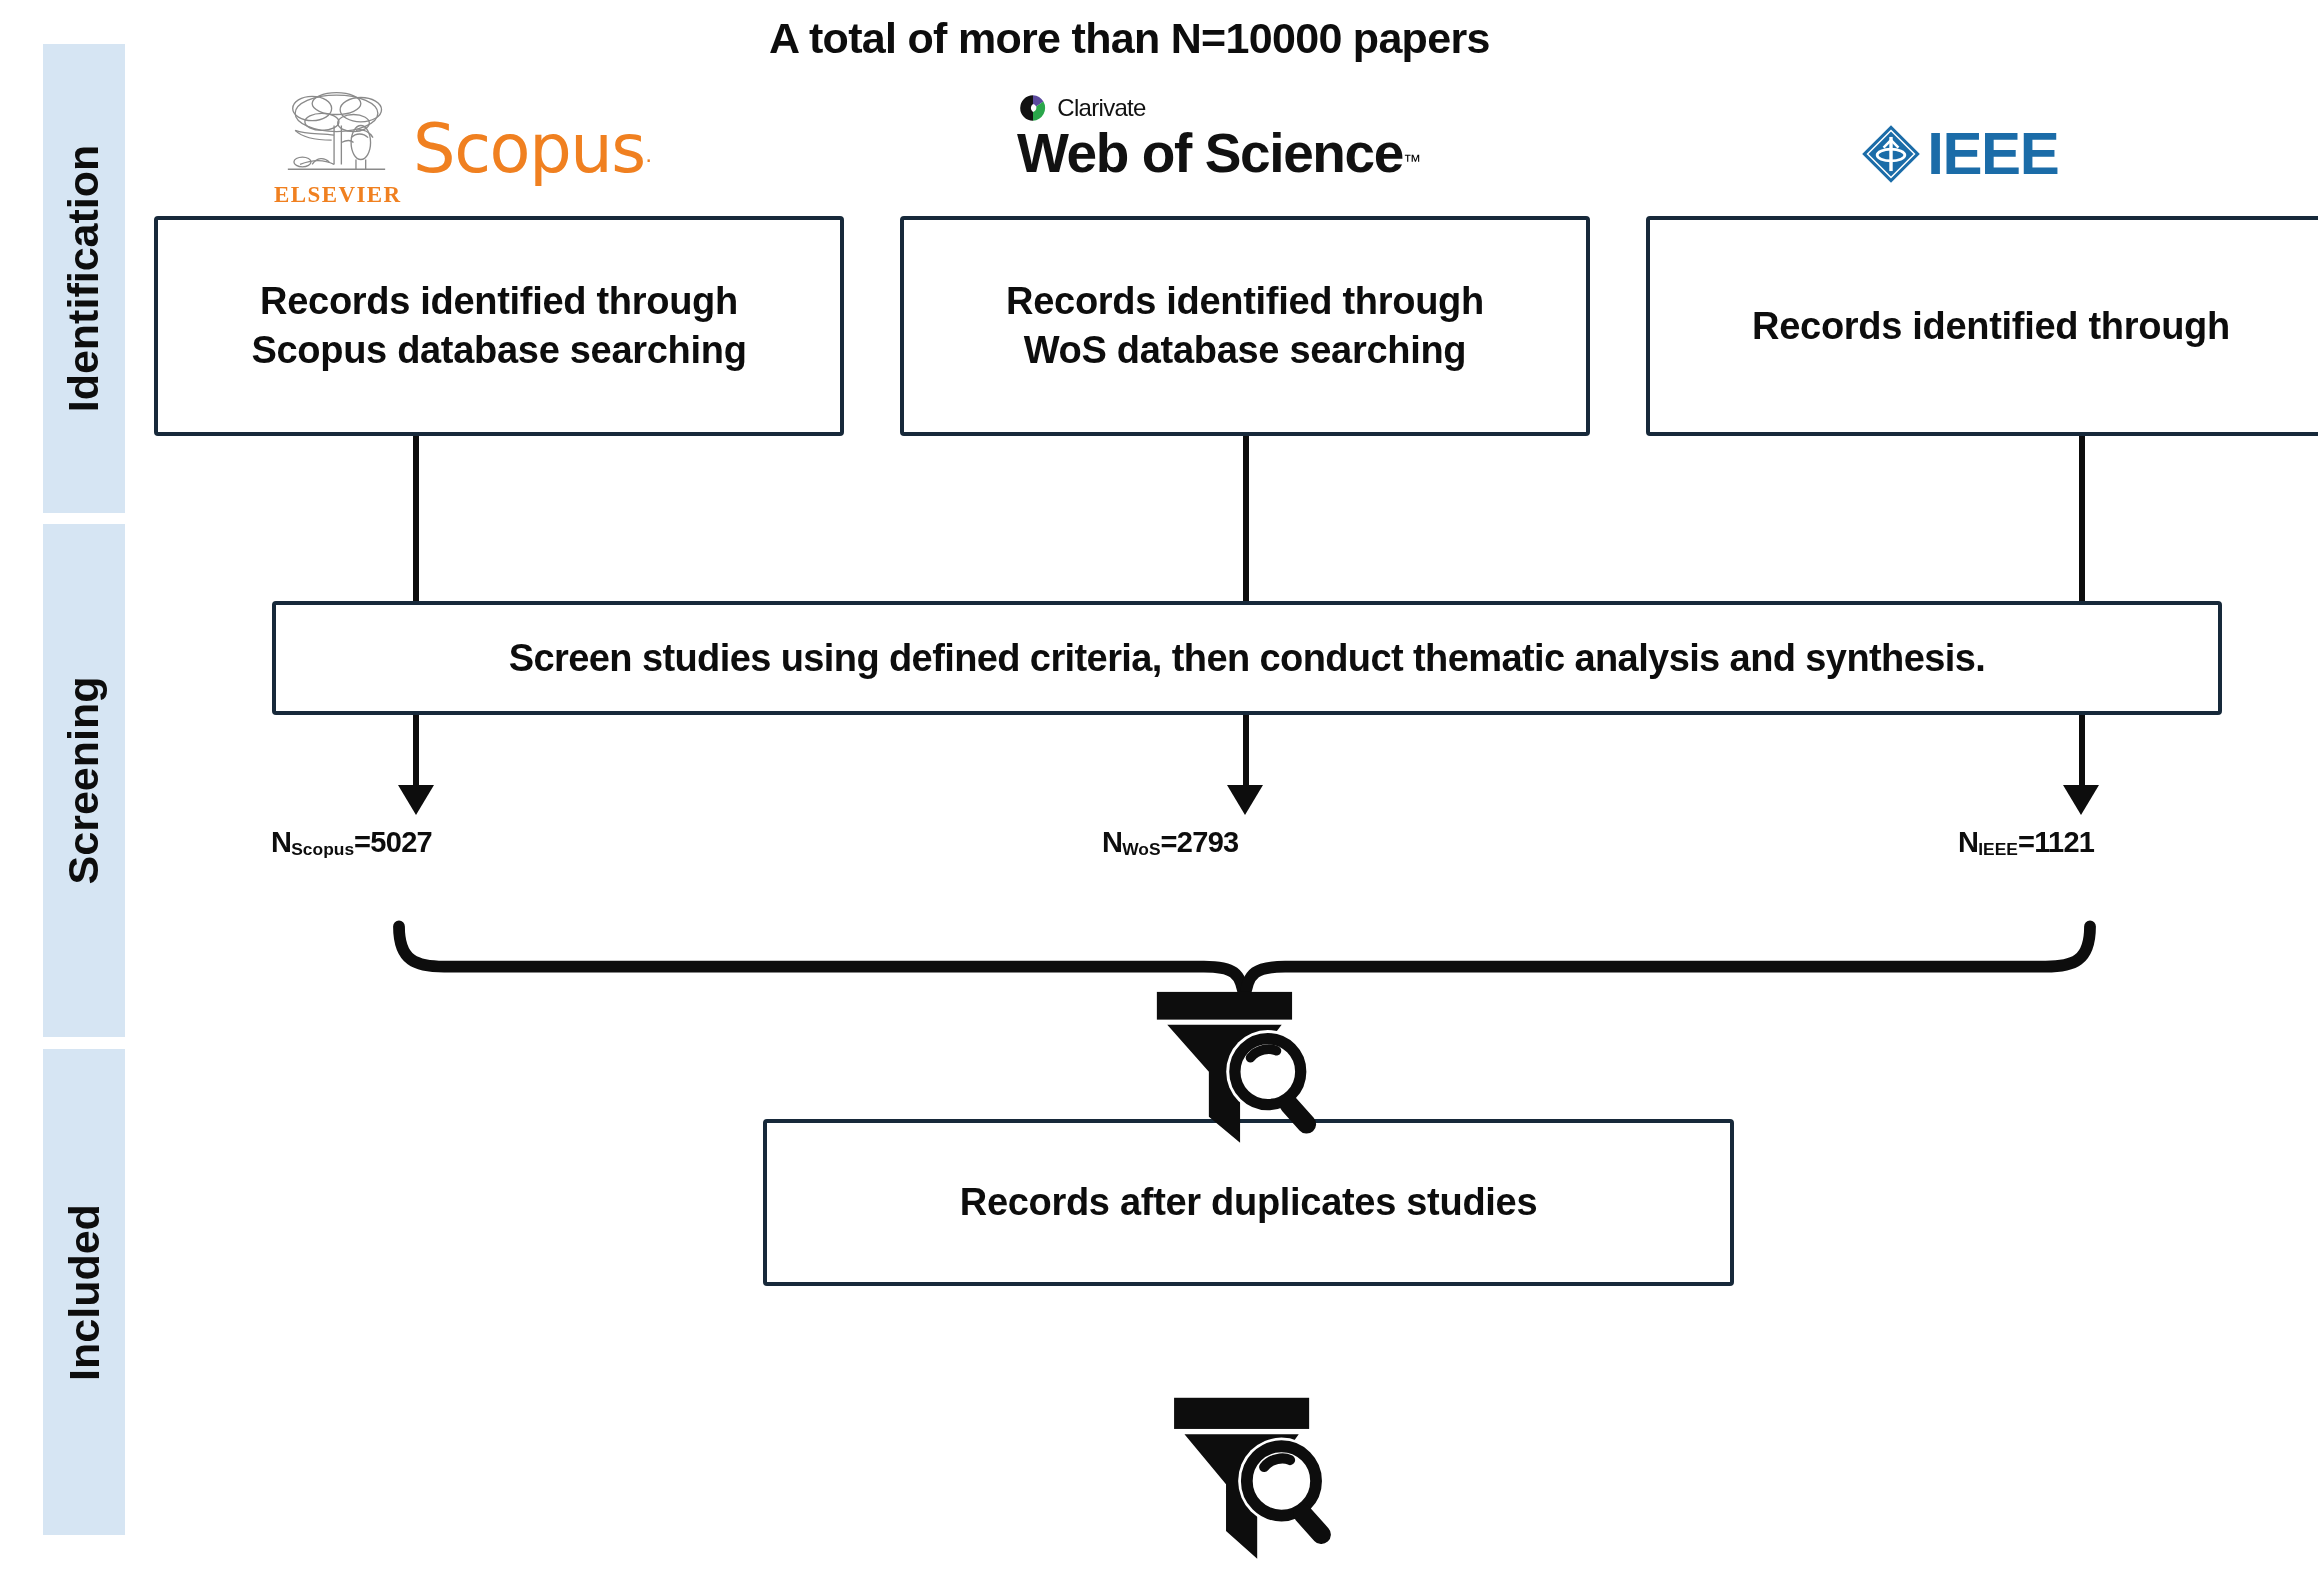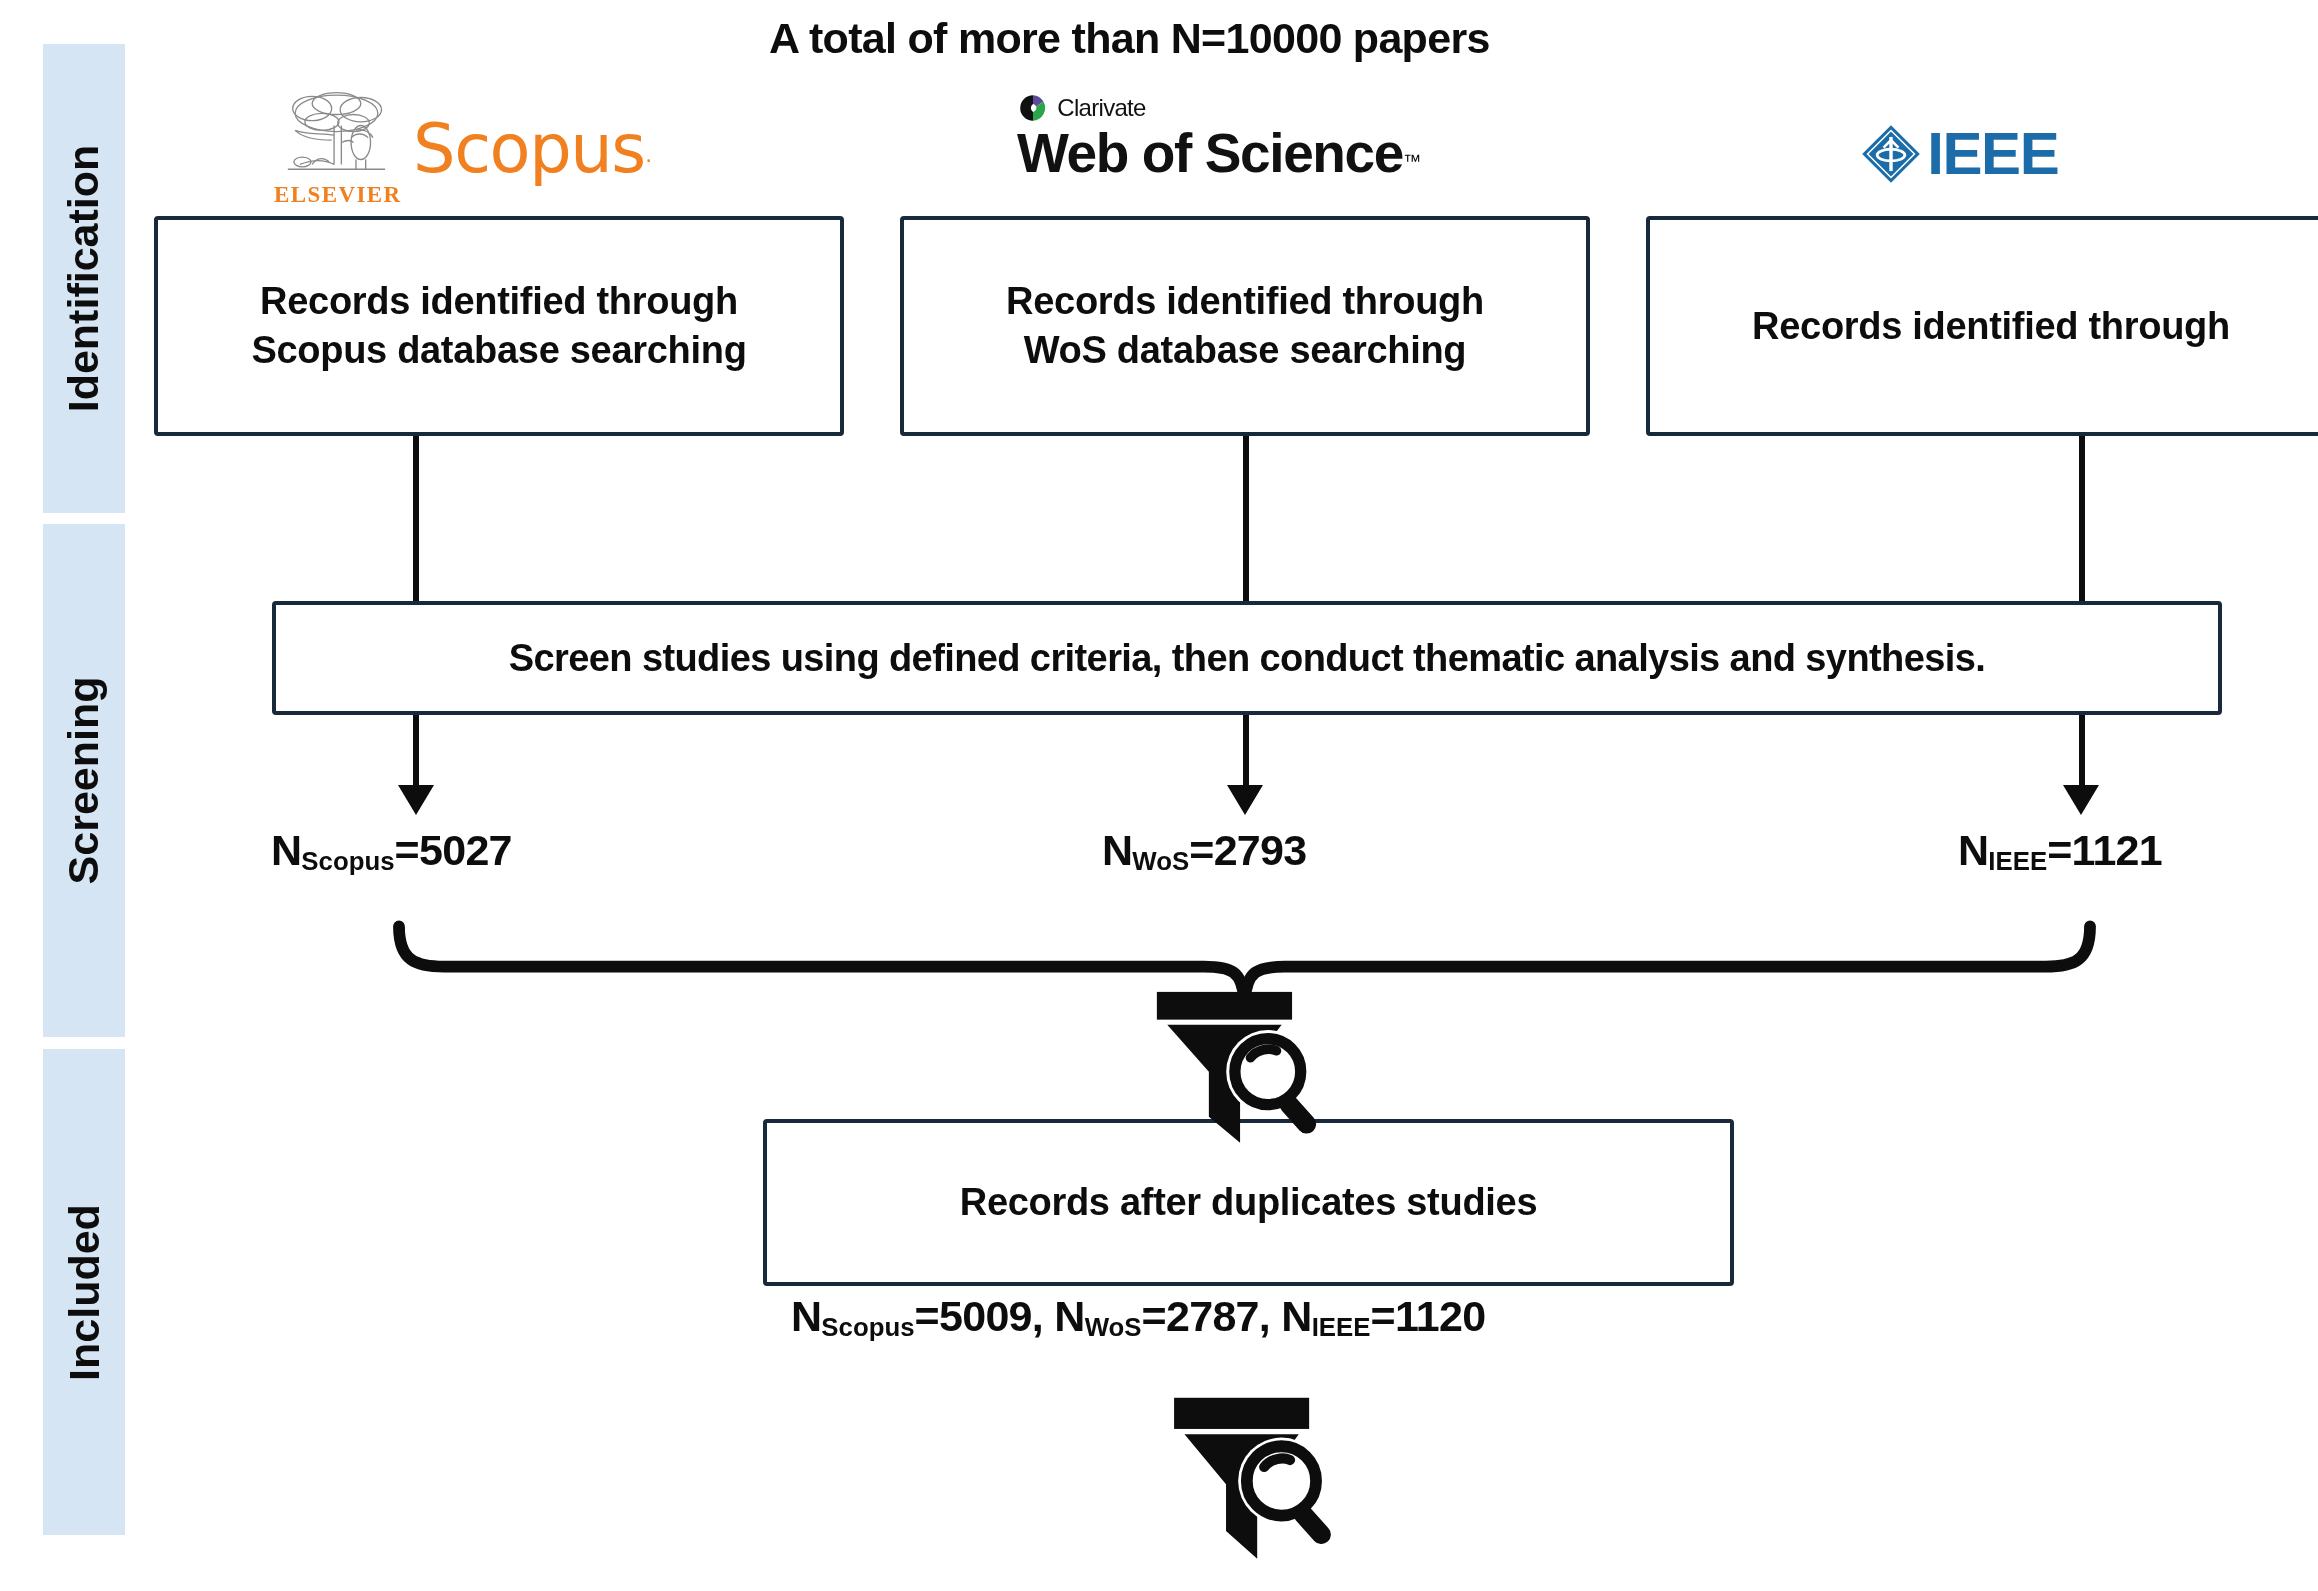--- a/index.html
+++ b/index.html
@@ -54,21 +54,21 @@
     color:#0d0d0d;
     letter-spacing:-0.3px;
     padding:0 12.5px;
   }
   .screen-box .txt{font-size:38px;letter-spacing:-0.6px;}
 
   
   .count{
     position:absolute;
     font-weight:bold;
-    font-size:43px;
+    font-size:29px;
     color:#0d0d0d;
     white-space:nowrap;
     letter-spacing:-0.7px;
   }
   .count sub{font-size:0.60em;font-weight:bold;vertical-align:-0.18em;letter-spacing:0;}
 
   
   .vline{position:absolute;background:#0d0d0d;width:6.2px;z-index:2;}
   .arrow-head{
     position:absolute;width:0;height:0;
@@ -241,23 +241,20 @@
       <circle cx="72" cy="58" r="19" fill="none" stroke="#0d0d0d" stroke-width="6.5"></circle>
       <path d="M62 50 C66 45, 73 44, 77 46" fill="none" stroke="#0d0d0d" stroke-width="5.5" stroke-linecap="round"></path>
       <rect x="84" y="70" width="11" height="26" rx="5.5" fill="#0d0d0d" transform="rotate(-42 89 83)"></rect>
     </svg>
   </div>
 
   <div class="node-box" style="left:763px;top:1119px;width:971px;height:167px;">
     <div class="txt">Records after duplicates studies</div>
   </div>
 
-  <div class="count" style="left:791px;top:1292px;">
-    <span>N</span><sub>Scopus</sub><span>=5009,</span>&nbsp;<span>N</span><sub>WoS</sub><span>=2787,</span>&nbsp;<span>N</span><sub>IEEE</sub><span>=1120</span>
-  </div>
 
   <div class="logo" style="left:1160px;top:1377px;width:184px;height:187px;">
     <svg width="184" height="187" viewBox="0 0 106 108">
       <rect x="8" y="12" width="78" height="18" fill="#0d0d0d"></rect>
       <path d="M14 33 L80 33 L56 66 L56 105 L38 89 L38 62 Z" fill="#0d0d0d"></path>
       <circle cx="70" cy="60" r="25" fill="#ffffff"></circle>
       <circle cx="70" cy="60" r="20" fill="none" stroke="#0d0d0d" stroke-width="6.8"></circle>
       <path d="M60 52 C64 47, 71 46, 75 48" fill="none" stroke="#0d0d0d" stroke-width="5.8" stroke-linecap="round"></path>
       <rect x="82" y="72" width="11" height="27" rx="5.5" fill="#0d0d0d" transform="rotate(-42 87 85)"></rect>
     </svg>

